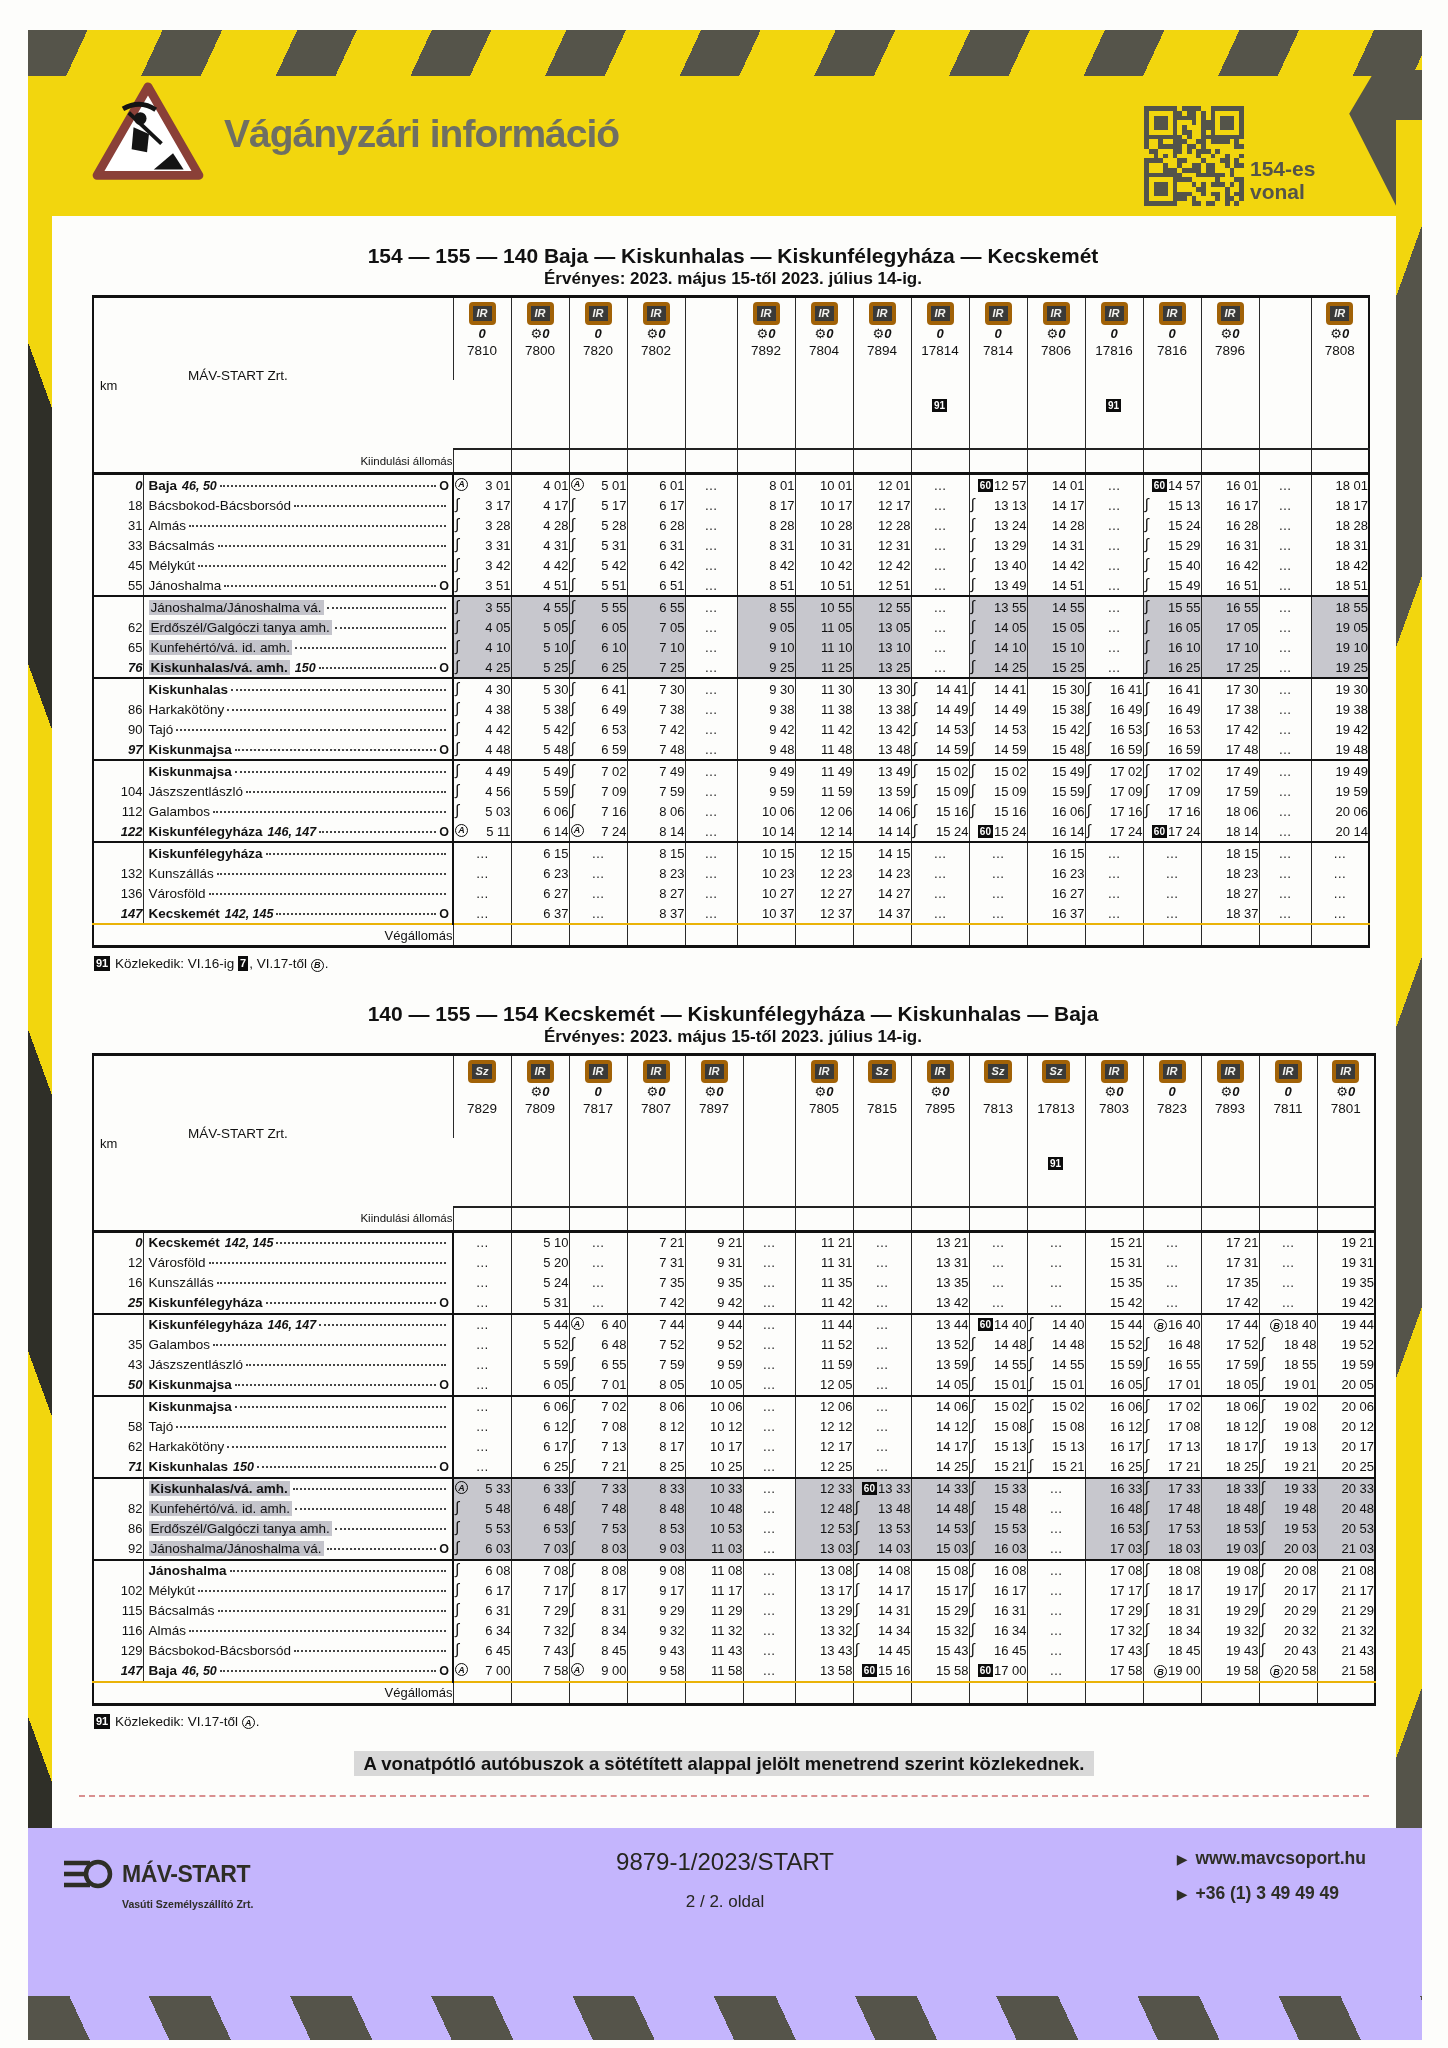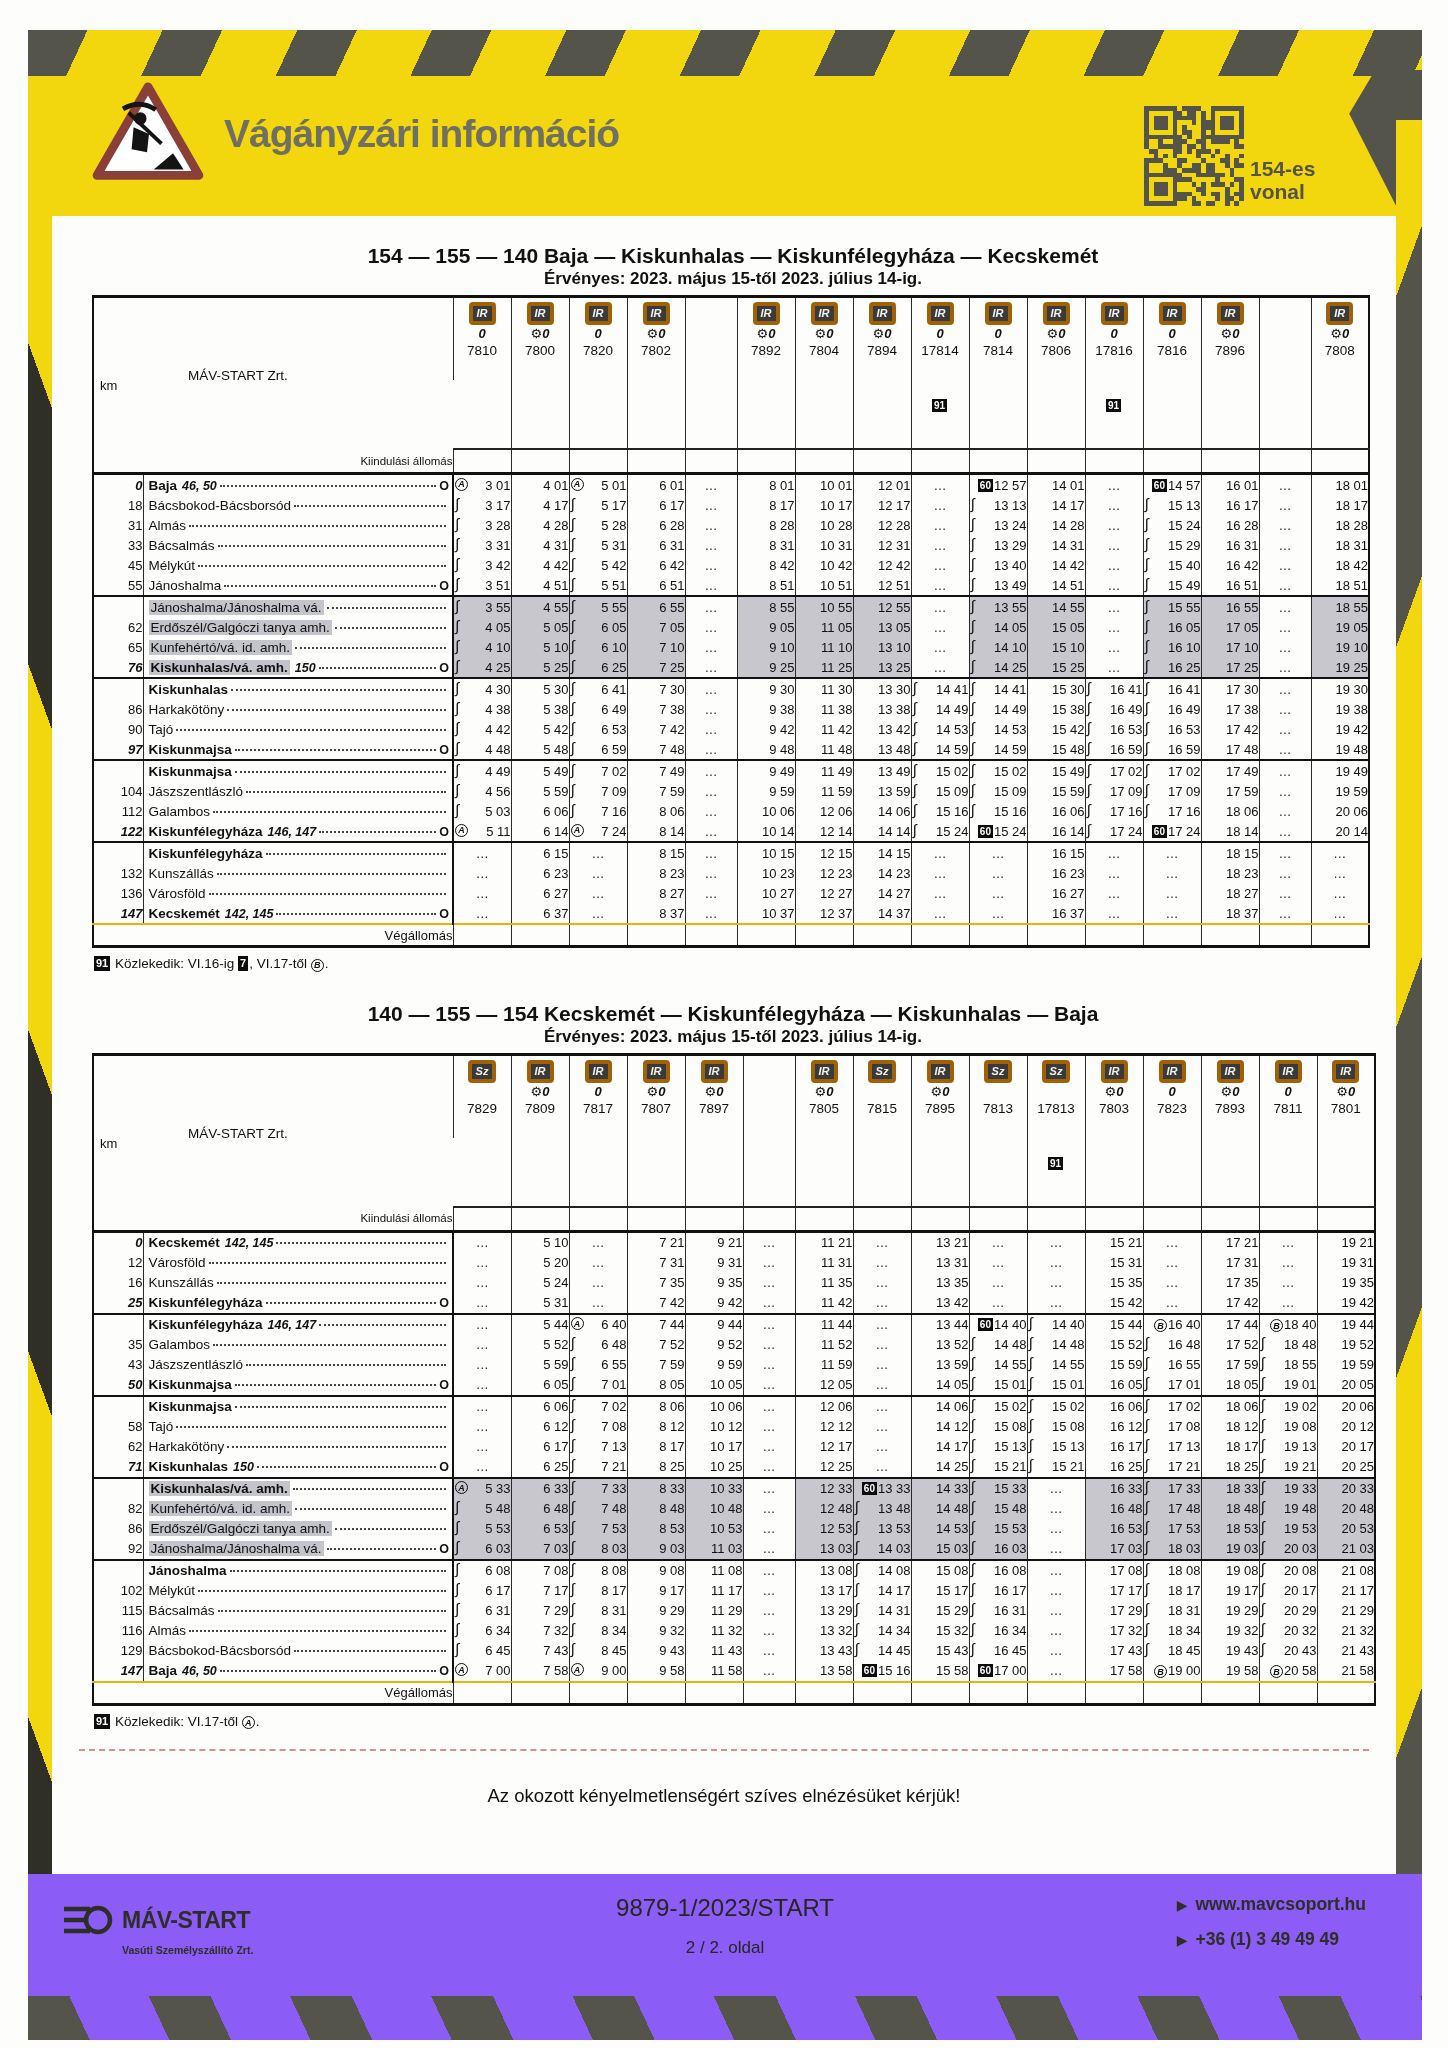--- a/index.html
+++ b/index.html
@@ -10,21 +10,21 @@
   
   .hdr-band{position:absolute;left:28px;right:26px;top:30px;height:186px;background:#f2d60e;}
   .hdr-stripes{position:absolute;top:0;left:0;right:0;height:46px;
       background:repeating-linear-gradient(115deg,#55544a 0 54px,rgba(0,0,0,0) 54px 122px);}
   .corner-tr{position:absolute;right:0;top:40px;width:104px;height:146px;background:#55544a;
       clip-path:polygon(28% 0,100% 0,100% 100%,80% 100%,30% 30%,55% 0);}
   .frame-left{position:absolute;left:28px;top:120px;width:24px;bottom:10px;
       background:repeating-linear-gradient(70deg,#2f2f28 0 110px,#f2d60e 110px 235px);}
   .frame-right{position:absolute;right:26px;top:120px;width:26px;bottom:10px;
       background:repeating-linear-gradient(-70deg,#55544a 0 120px,#f2d60e 120px 250px);}
-  .ftr-band{position:absolute;left:28px;right:26px;bottom:8px;height:166px;background:#8b5cf6;}
+  .ftr-band{position:absolute;left:28px;right:26px;bottom:8px;height:212px;background:#c4b5fd;}
   .ftr-stripes{position:absolute;bottom:0;left:0;right:0;height:44px;
       background:repeating-linear-gradient(65deg,#55544a 0 56px,rgba(0,0,0,0) 56px 128px);}
 
   
   .warn{position:absolute;left:62px;top:50px;}
   .pg-title{position:absolute;left:196px;top:82px;font-size:39px;font-weight:700;
       letter-spacing:-1px;color:#6f6f63;margin:0;}
   .qr{position:absolute;right:178px;top:76px;width:100px;height:100px;display:grid;
       grid-template-columns:repeat(21,1fr);grid-template-rows:repeat(21,1fr);}
   .qr div{background:transparent;} .qr div.on{background:#54544a;}
@@ -2021,20 +2021,23 @@
                 <td></td>
                 <td></td>
                 <td></td>
               </tr>
             </tbody>
           </table>
           <div class="footnote"><span class="bb">91</span> Közlekedik: VI.17-től <span class="cc">A</span>.</div>
         </div>
       </div>
 
+    <div class="note1">
+      <span>A vonatpótló autóbuszok a sötétített alappal jelölt menetrend szerint közlekednek.</span>
+    </div>
     <div class="red-div"></div>
     <div class="note3">Az okozott kényelmetlenségért szíves elnézésüket kérjük!</div>
   </div>
 
   <div class="ftr-band">
     <div class="ftr-row">
       <div class="logo-blk">
         <div class="logo-line">
           <svg width="54" height="44" viewBox="0 0 54 44">
             <circle cx="36" cy="22" r="12" fill="none" stroke="#2e2e26" stroke-width="4.5"></circle>

